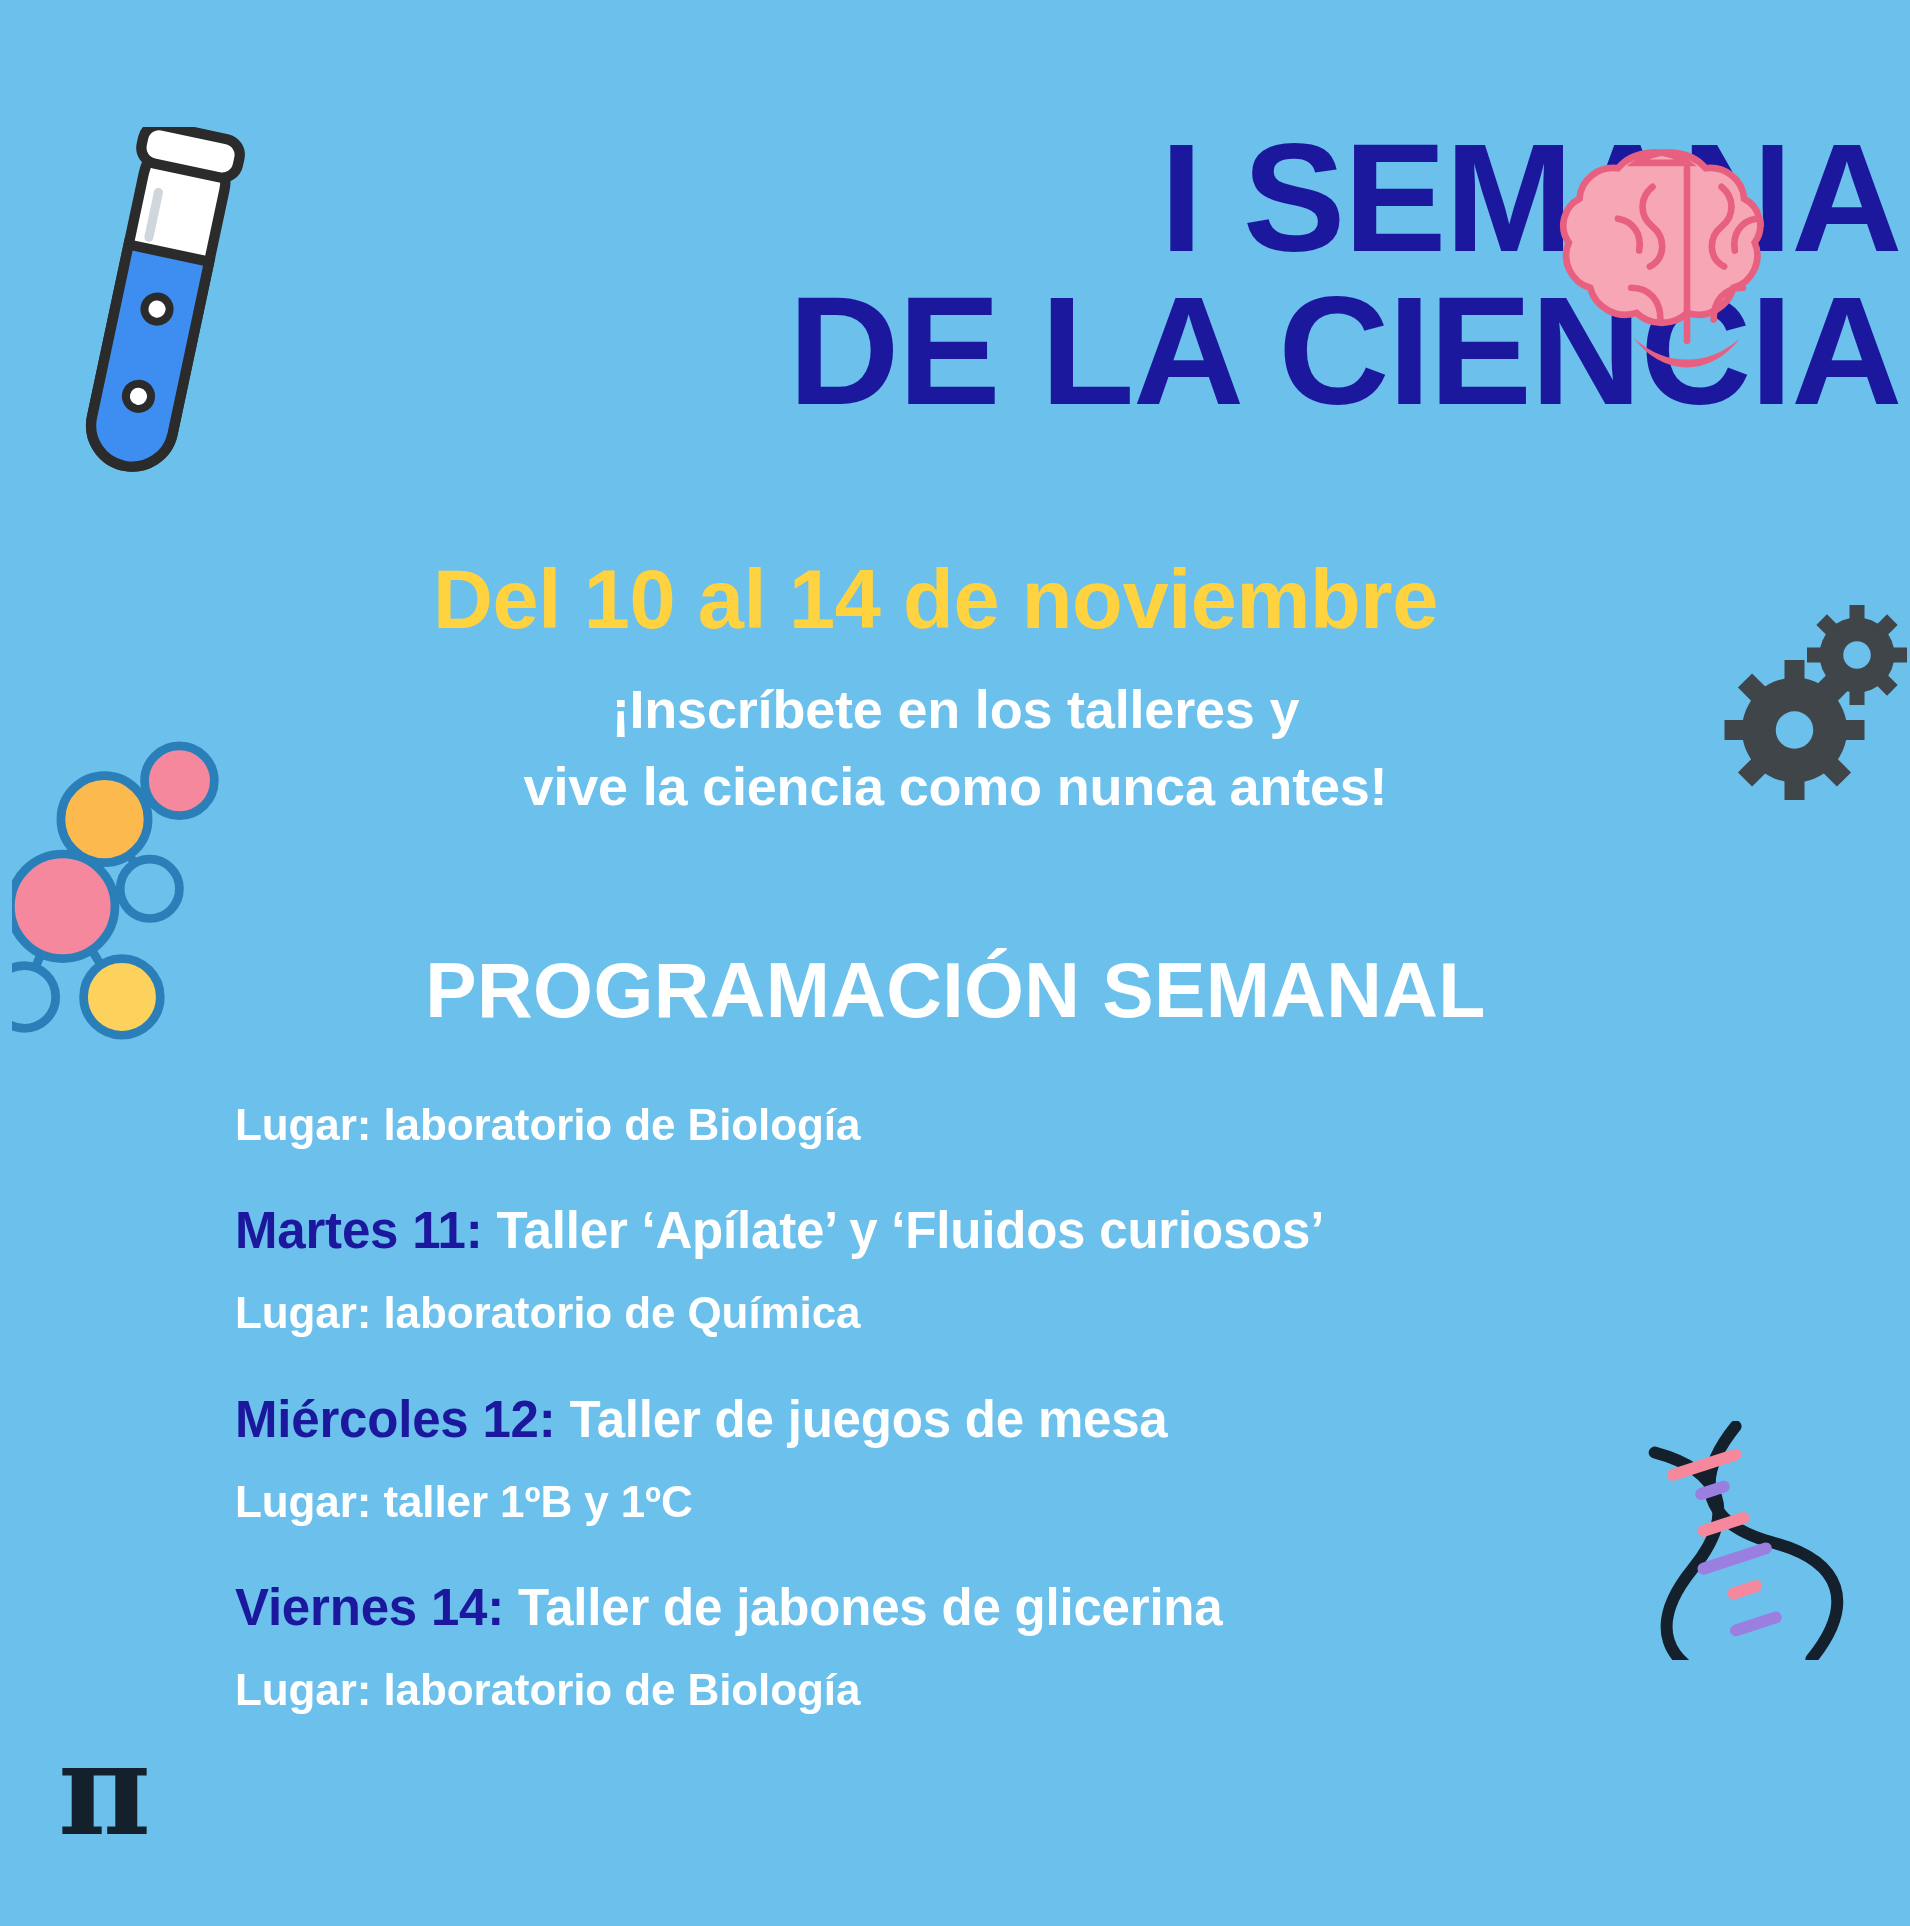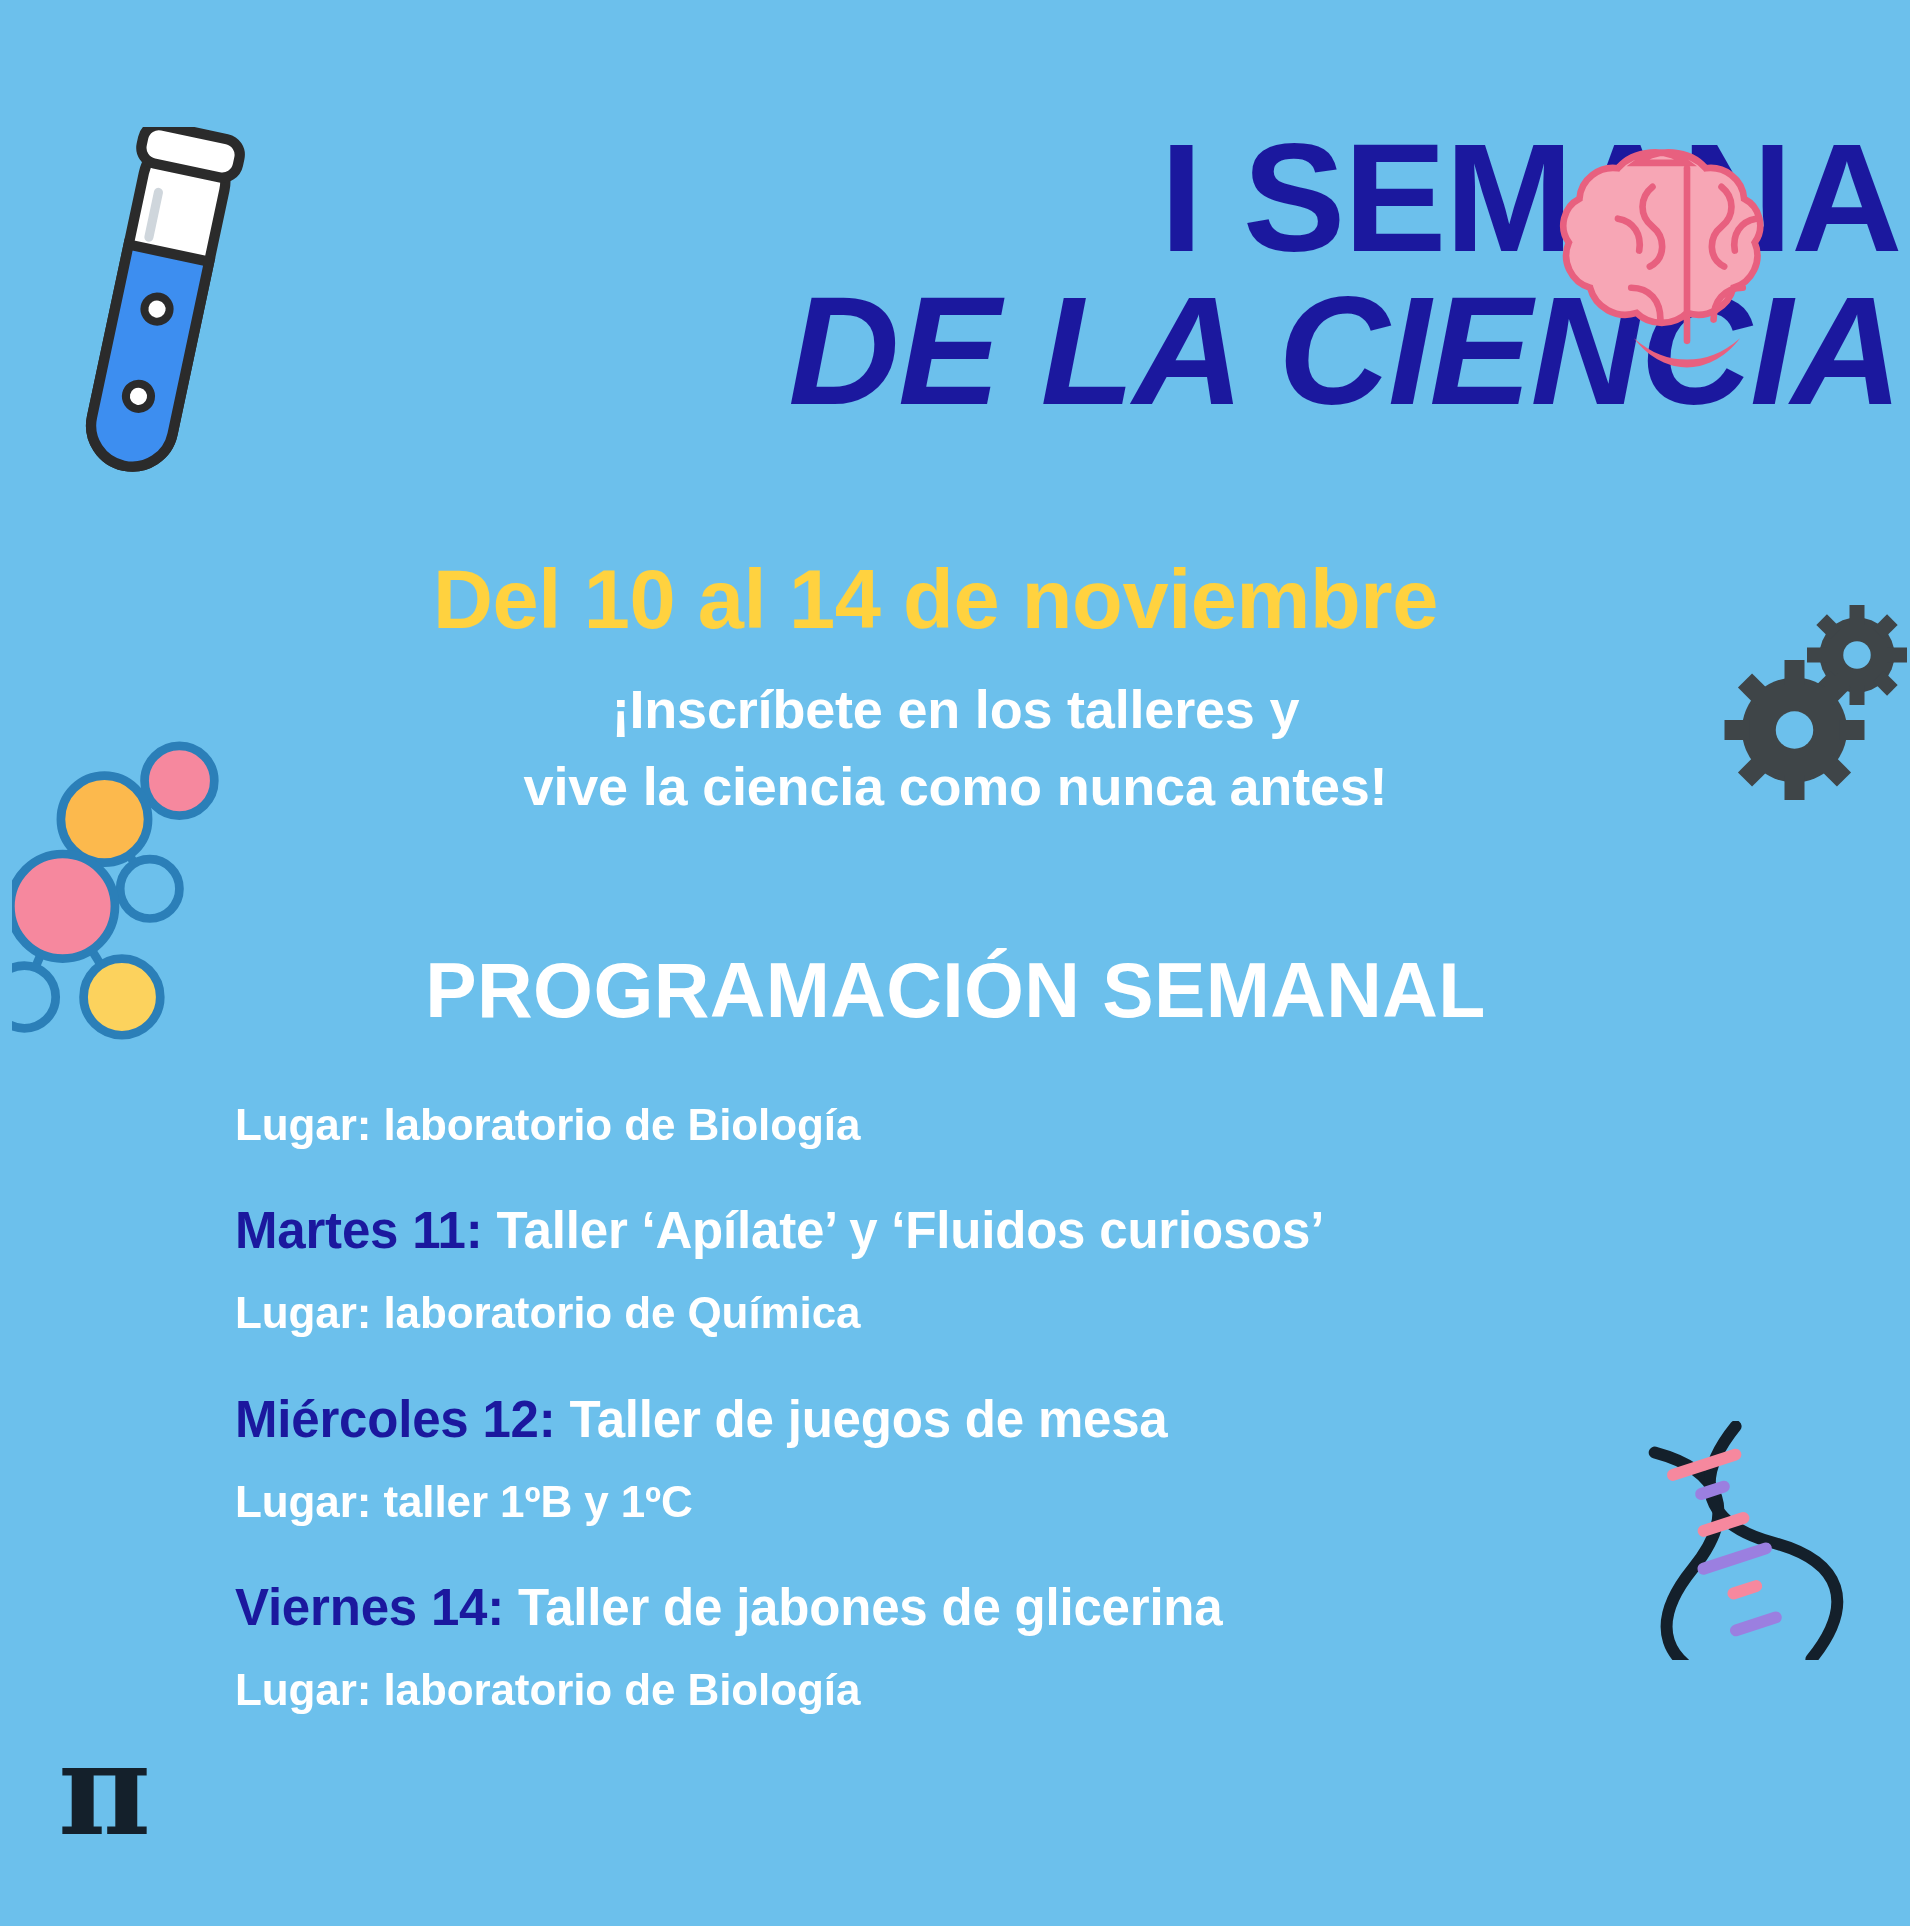--- a/index.html
+++ b/index.html
@@ -30,21 +30,20 @@
     font-size: 154px;
     line-height: 0.93;
     font-weight: 800;
     letter-spacing: -1.5px;
     color: #1b189e;
     margin: 0;
     white-space: nowrap;
   }
   .title-line.l2 {
     margin-top: 10px;
-    font-style: italic;
   }
 
   .date-line {
     position: absolute;
     left: 0;
     top: 552px;
     width: 1871px;
     text-align: center;
     font-size: 83px;
     font-weight: 800;

